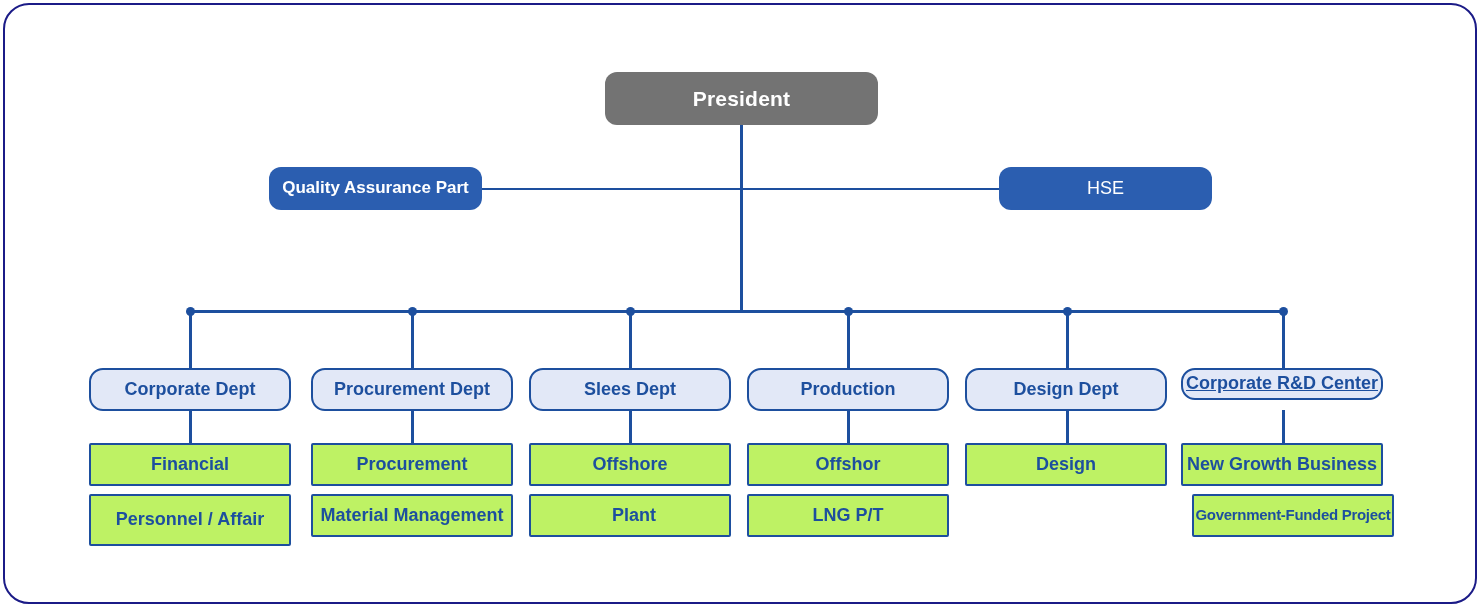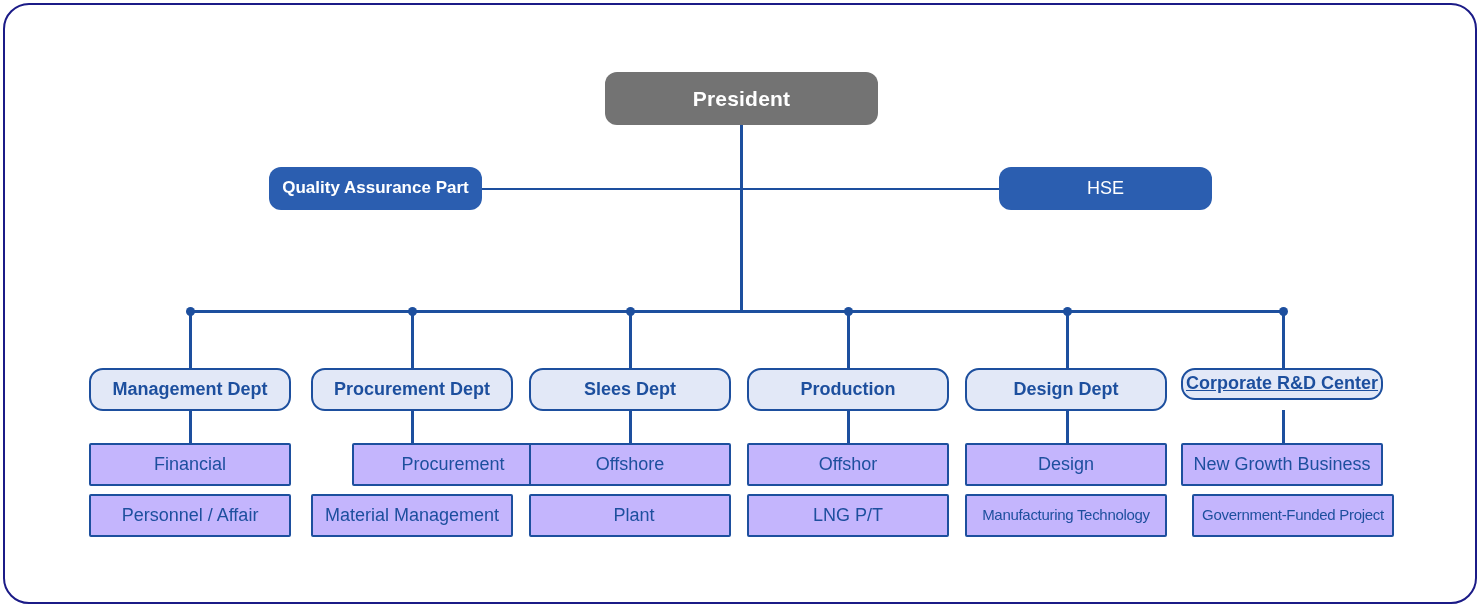--- a/index.html
+++ b/index.html
@@ -89,26 +89,26 @@
   .node-dept {
     background: #e2e8f7;
     border: 2px solid #1d4f9e;
     color: #1d4f9e;
     border-radius: 14px;
     font-size: 18px;
     font-weight: bold;
   }
 
   .node-sub {
-    background: #c4b5fd;
+    background: #bef264;
     border: 2px solid #1d4f9e;
     color: #1d4f9e;
     border-radius: 2px;
     font-size: 18px;
-    font-weight: normal;
+    font-weight: bold;
   }
   .node-sub.small {
     font-size: 15px;
     letter-spacing: -0.3px;
   }
 </style>
 </head>
 <body>
 
 <div id="canvas">
@@ -141,37 +141,36 @@
   <div class="conn-v" style="left:847px; top:410px; height:33px;"></div>
   <div class="conn-v" style="left:1066px; top:410px; height:33px;"></div>
   <div class="conn-v" style="left:1282px; top:410px; height:33px;"></div>
 
   <div class="node node-president" style="left:605px; top:72px; width:273px; height:53px;">President</div>
 
   <div class="node node-staff" style="left:269px; top:167px; width:213px; height:43px;">Quality Assurance Part</div>
 
   <div class="node node-staff regular" style="left:999px; top:167px; width:213px; height:43px;">HSE</div>
 
-  <div class="node node-dept" style="left:89px; top:368px; width:202px; height:43px;">Management Dept</div>
+  <div class="node node-dept" style="left:89px; top:368px; width:202px; height:43px;">Corporate Dept</div>
   <div class="node node-sub" style="left:89px; top:443px; width:202px; height:43px;">Financial</div>
-  <div class="node node-sub" style="left:89px; top:494px; width:202px; height:43px;">Personnel / Affair</div>
+  <div class="node node-sub" style="left:89px; top:494px; width:202px; height:52px;">Personnel / Affair</div>
 
   <div class="node node-dept" style="left:311px; top:368px; width:202px; height:43px;">Procurement Dept</div>
-  <div class="node node-sub" style="left:311px; top:443px; width:202px; height:43px;margin-left:41px;">Procurement</div>
+  <div class="node node-sub" style="left:311px; top:443px; width:202px; height:43px;">Procurement</div>
   <div class="node node-sub" style="left:311px; top:494px; width:202px; height:43px;">Material Management</div>
 
   <div class="node node-dept" style="left:529px; top:368px; width:202px; height:43px;">Slees Dept</div>
   <div class="node node-sub" style="left:529px; top:443px; width:202px; height:43px;">Offshore</div>
   <div class="node node-sub" style="left:529px; top:494px; width:202px; height:43px;padding-left:8px;">Plant</div>
 
   <div class="node node-dept" style="left:747px; top:368px; width:202px; height:43px;">Production</div>
   <div class="node node-sub" style="left:747px; top:443px; width:202px; height:43px;">Offshor</div>
   <div class="node node-sub" style="left:747px; top:494px; width:202px; height:43px;">LNG P/T</div>
 
   <div class="node node-dept" style="left:965px; top:368px; width:202px; height:43px;">Design Dept</div>
   <div class="node node-sub" style="left:965px; top:443px; width:202px; height:43px;">Design</div>
-  <div class="node node-sub small" style="left:965px; top:494px; width:202px; height:43px;">Manufacturing Technology</div>
 
   <div class="node node-dept" style="left:1181px; top:368px; width:202px; height:32px;text-decoration:underline;">Corporate R&amp;D Center</div>
   <div class="node node-sub" style="left:1181px; top:443px; width:202px; height:43px;">New Growth Business</div>
   <div class="node node-sub small" style="left:1181px; top:494px; width:202px; height:43px;margin-left:11px;">Government-Funded Project</div>
 
 </div>
 
 </body></html>

